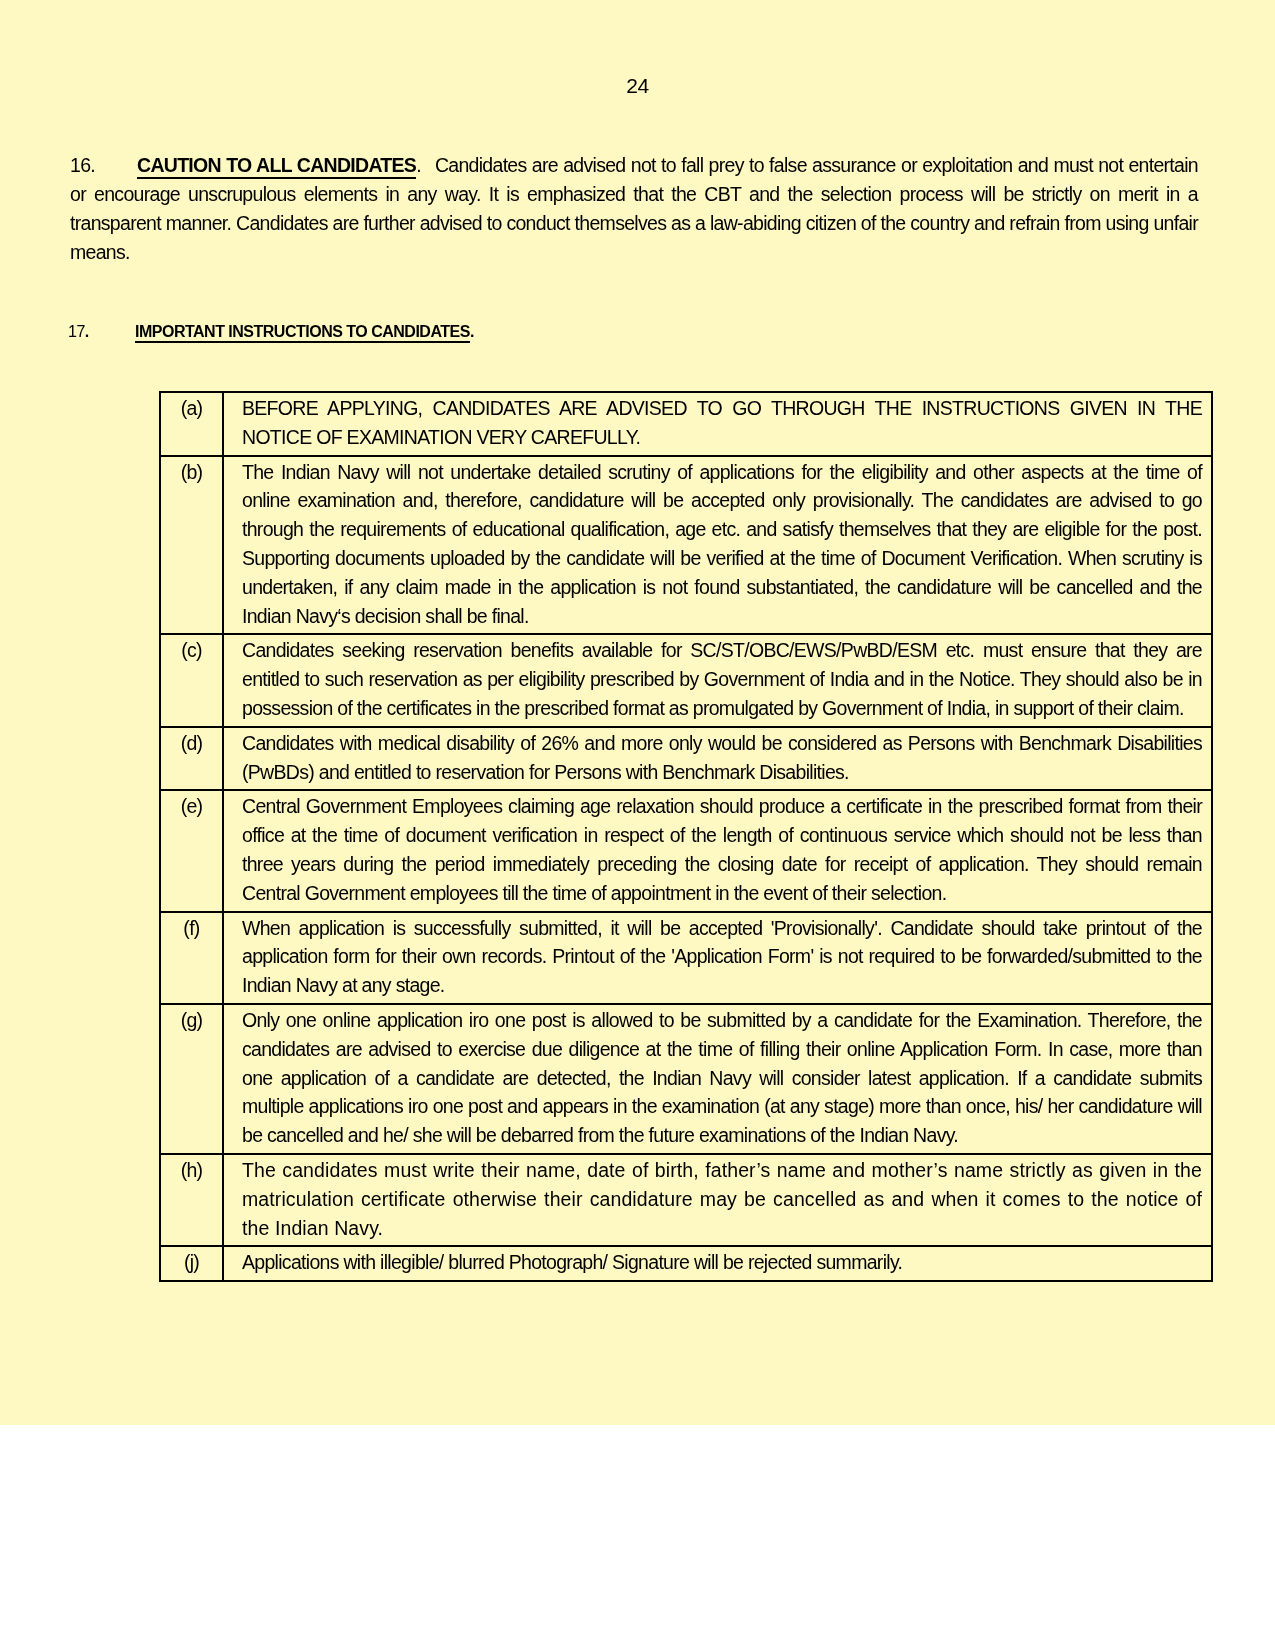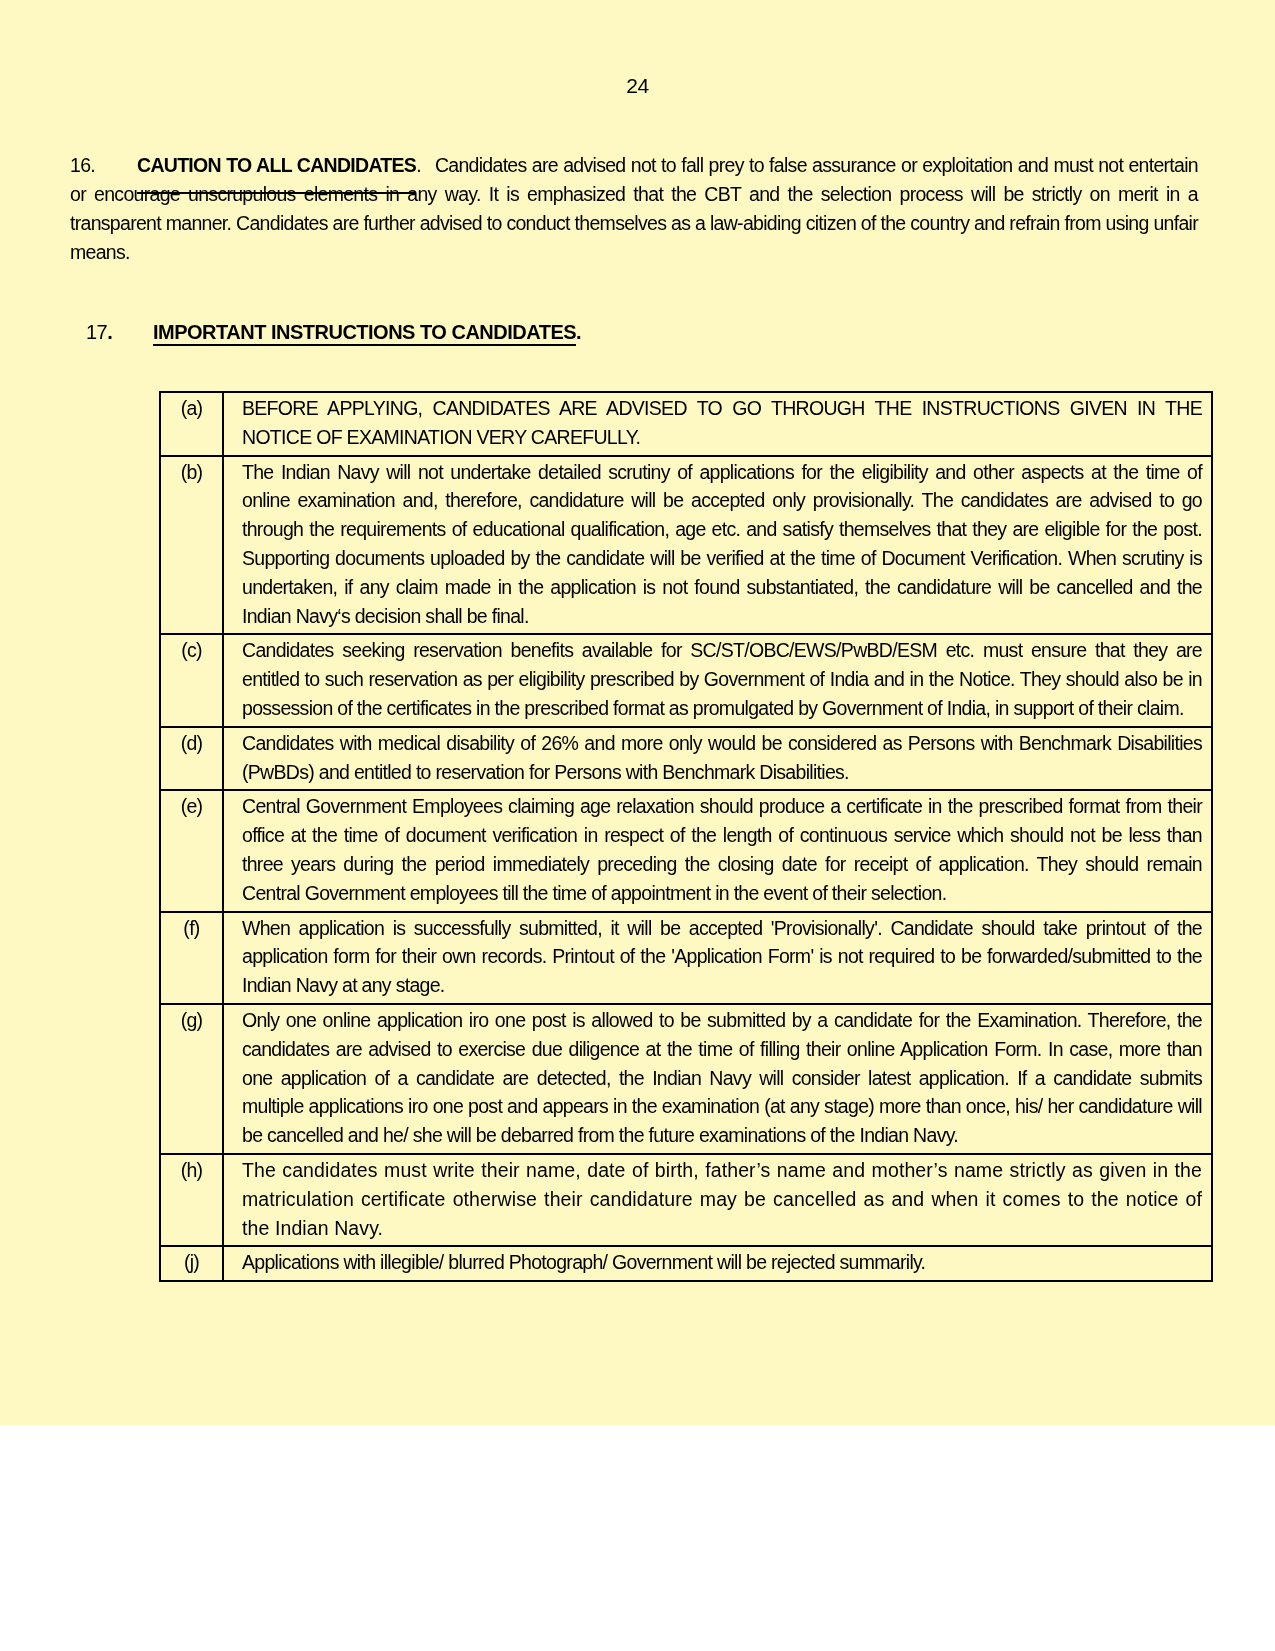--- a/index.html
+++ b/index.html
@@ -33,28 +33,28 @@
     letter-spacing: -0.7px;
   }
   .item-num {
     display: inline-block;
     width: 67px;
   }
   .b { font-weight: bold; }
   .u {
     text-decoration: none;
     border-bottom: 2.5px solid #000;
-    padding-bottom: 16px;
+    padding-bottom: 1px;
   }
   .gap { display: inline-block; width: 14px; }
   .heading17 {
     position: absolute;
-    top: 317px; left: 86px; width: 1128px;
+    top: 317px; left: 68px; width: 1128px;
     margin: 0;
-    font-size: 20px;
+    font-size: 16px;
     line-height: 30px;
     letter-spacing: -0.5px;
   }
   .heading17 .title {
     font-weight: bold;
     border-bottom: 2.5px solid #000;
     padding-bottom: 1px;
   }
   .heading17 .dot { font-weight: bold; }
   table.itable {
@@ -125,18 +125,18 @@
       <tr>
         <td class="lbl">(g)</td>
         <td class="txt">Only one online application iro one post is allowed to be submitted by a candidate for the Examination. Therefore, the candidates are advised to exercise due diligence at the time of filling their online Application Form. In case, more than one application of a candidate are detected, the Indian Navy will consider latest application. If a candidate submits multiple applications iro one post and appears in the examination (at any stage) more than once, his/ her candidature will be cancelled and he/ she will be debarred from the future examinations of the Indian Navy.</td>
       </tr>
       <tr class="wide">
         <td class="lbl">(h)</td>
         <td class="txt">The candidates must write their name, date of birth, father’s name and mother’s name strictly as given in the matriculation certificate otherwise their candidature may be cancelled as and when it comes to the notice of the Indian Navy.</td>
       </tr>
       <tr>
         <td class="lbl">(j)</td>
-        <td class="txt">Applications with illegible/ blurred Photograph/ Government will be rejected summarily.</td>
+        <td class="txt">Applications with illegible/ blurred Photograph/ Signature will be rejected summarily.</td>
       </tr>
     </tbody>
   </table>
 
 </div>
 
 </body></html>

